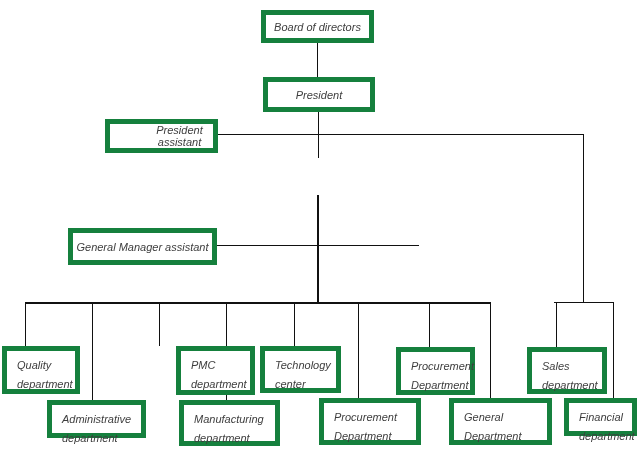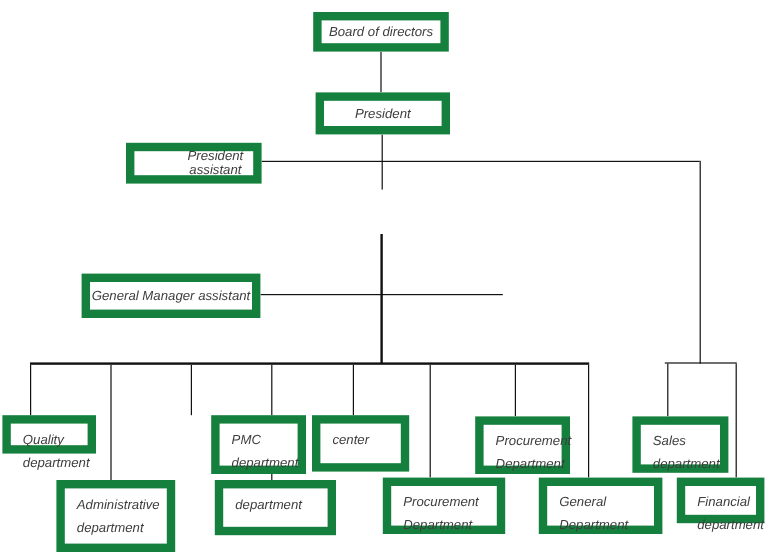--- a/index.html
+++ b/index.html
@@ -2,36 +2,36 @@
 <html><head>
 <meta charset="utf-8">
 <style>
   html,body{margin:0;padding:0;background:#ffffff;}
   .stage{
     position:relative;width:639px;height:467px;background:#ffffff;
     font-family:"Liberation Sans",sans-serif;font-style:italic;
     color:#3d3d3d;font-size:11px;overflow:hidden;
   }
   .node{
-    position:absolute;border:7px solid #15803d;background:#ffffff;
+    position:absolute;border:5px solid #15803d;background:#ffffff;
     box-sizing:border-box;
   }
   .node.center{display:flex;align-items:center;justify-content:center;text-align:center;}
   .node.two{padding:5px 3px 0 10px;line-height:19px;}
   .node.two span{display:block;white-space:nowrap;}
   .ln{position:absolute;background:#111111;}
   
   .b-board{left:261px;top:10px;width:113px;height:33px;}
   .b-president{left:263px;top:77px;width:112px;height:35px;}
   .b-pres-asst{left:105px;top:119px;width:113px;height:34px;padding-left:36px;}
   .b-gm{left:263px;top:158px;width:114px;height:37px;}
   .b-gm-asst{left:68px;top:228px;width:149px;height:37px;}
   .b-mgmt-rep{left:419px;top:228px;width:157px;height:36px;}
-  .b-quality{left:2px;top:346px;width:78px;height:32px;}
-  .b-admin{left:47px;top:400px;width:99px;height:60px;}
+  .b-quality{left:2px;top:346px;width:78px;height:48px;}
+  .b-admin{left:47px;top:400px;width:99px;height:38px;}
   .b-pmc{left:128px;top:346px;width:79px;height:49px;margin-left:48px;}
   .b-manuf{left:179px;top:400px;width:101px;height:46px;}
   .b-tech{left:260px;top:346px;width:81px;height:47px;}
   .b-procure{left:319px;top:398px;width:102px;height:47px;}
   .b-process{left:396px;top:347px;width:79px;height:48px;}
   .b-gendept{left:449px;top:398px;width:103px;height:47px;}
   .b-sales{left:527px;top:347px;width:80px;height:47px;}
   .b-financial{left:564px;top:398px;width:73px;height:38px;}
   
   .l-board-pres{left:317px;top:43px;width:1px;height:34px;}
@@ -96,23 +96,25 @@
   </div>
   <div class="node two b-admin">
     <span>Administrative</span>
     <span>department</span>
   </div>
   <div class="node two b-pmc">
     <span>PMC</span>
     <span>department</span>
   </div>
   <div class="node two b-manuf">
+    <span>Manufacturing</span>
     <span>department</span>
   </div>
   <div class="node two b-tech">
+    <span>Technology</span>
     <span>center</span>
   </div>
   <div class="node two b-procure">
     <span>Procurement</span>
     <span>Department</span>
   </div>
   <div class="node two b-process">
     <span>Procurement</span>
     <span>Department</span>
   </div>

